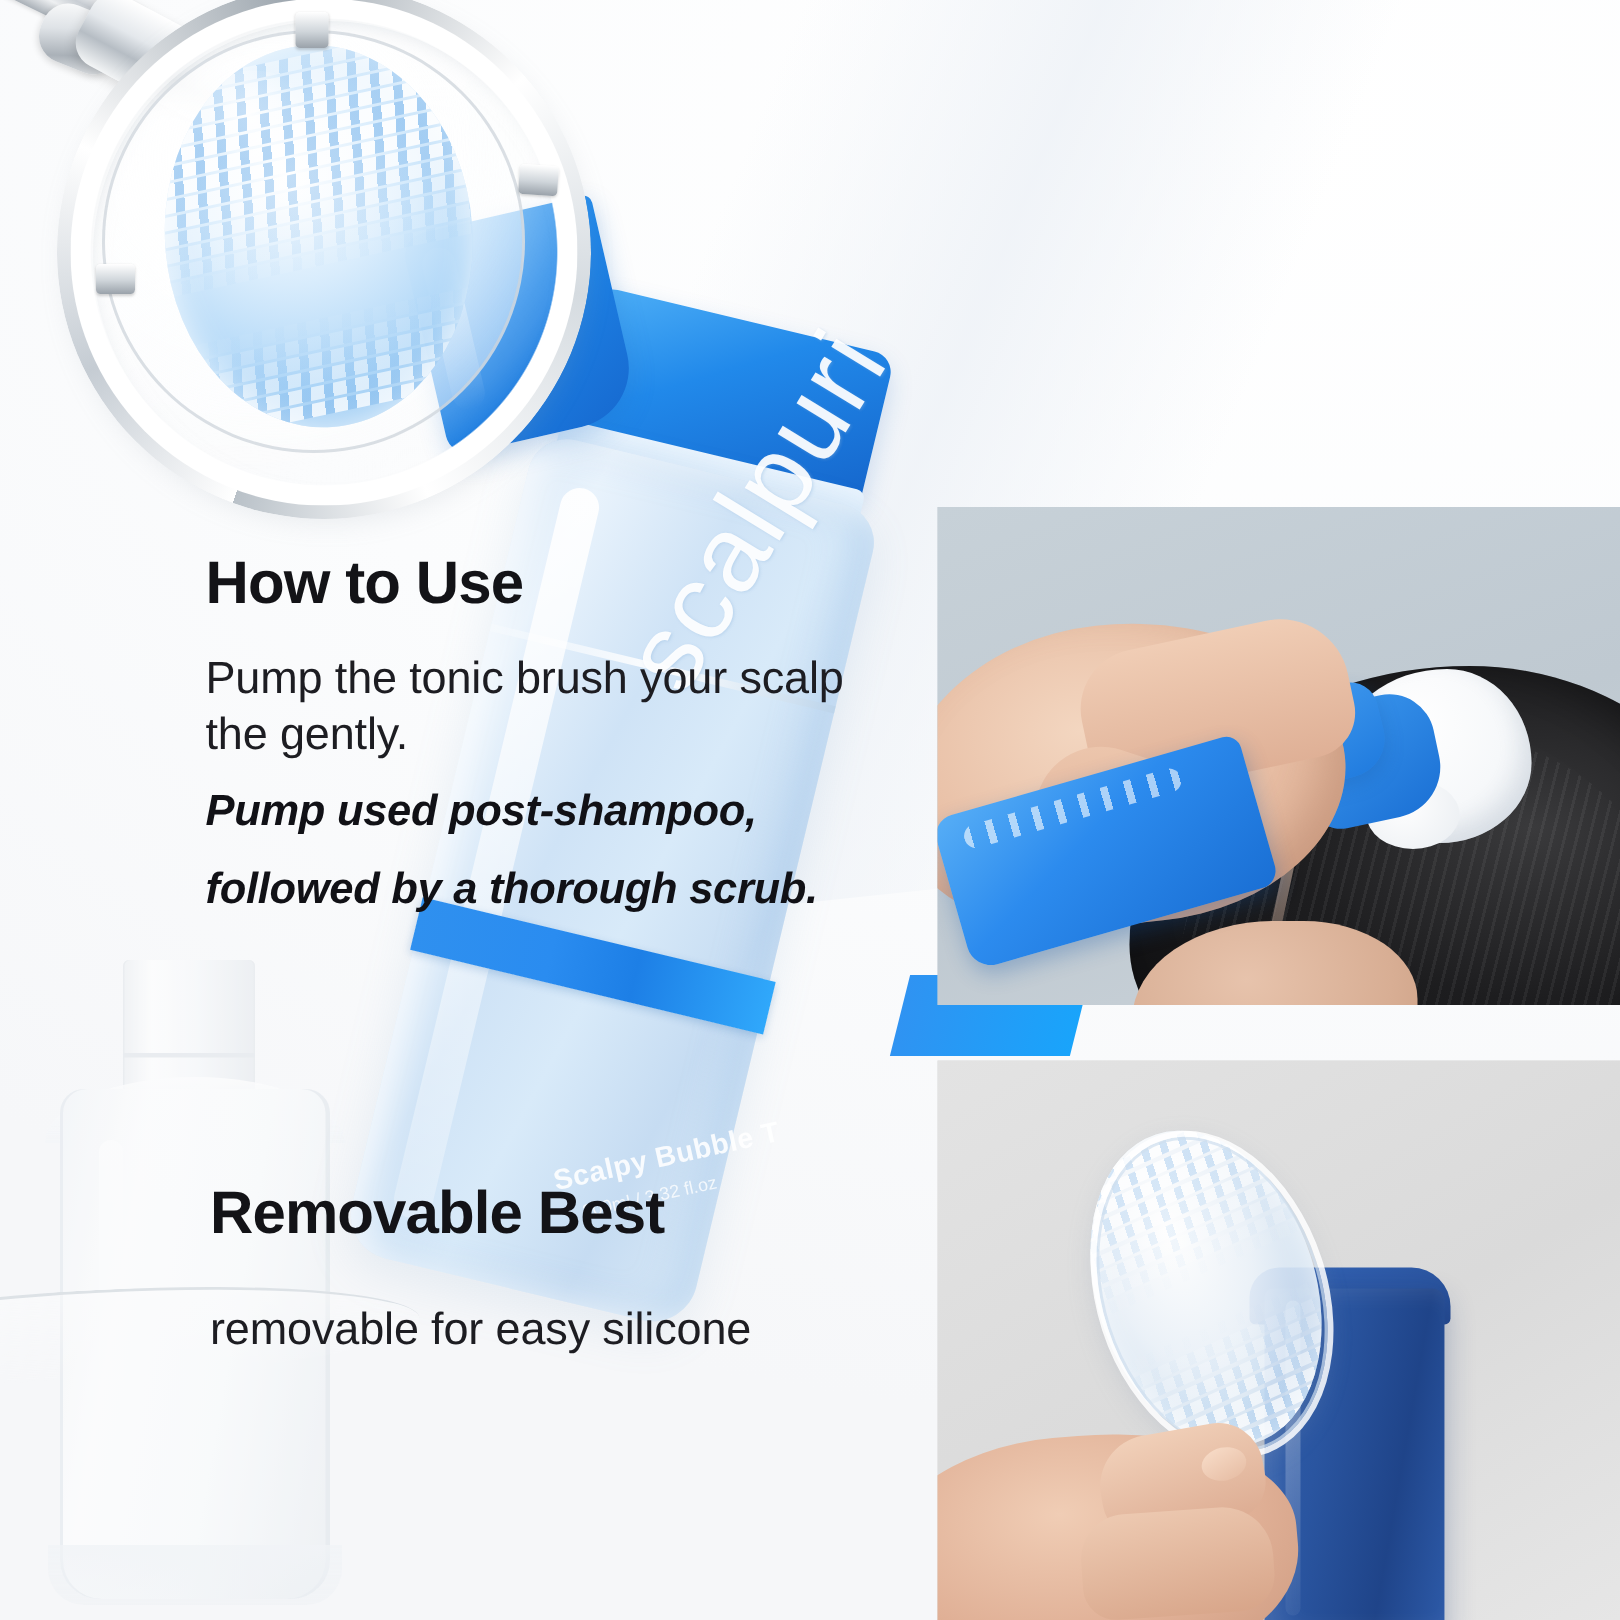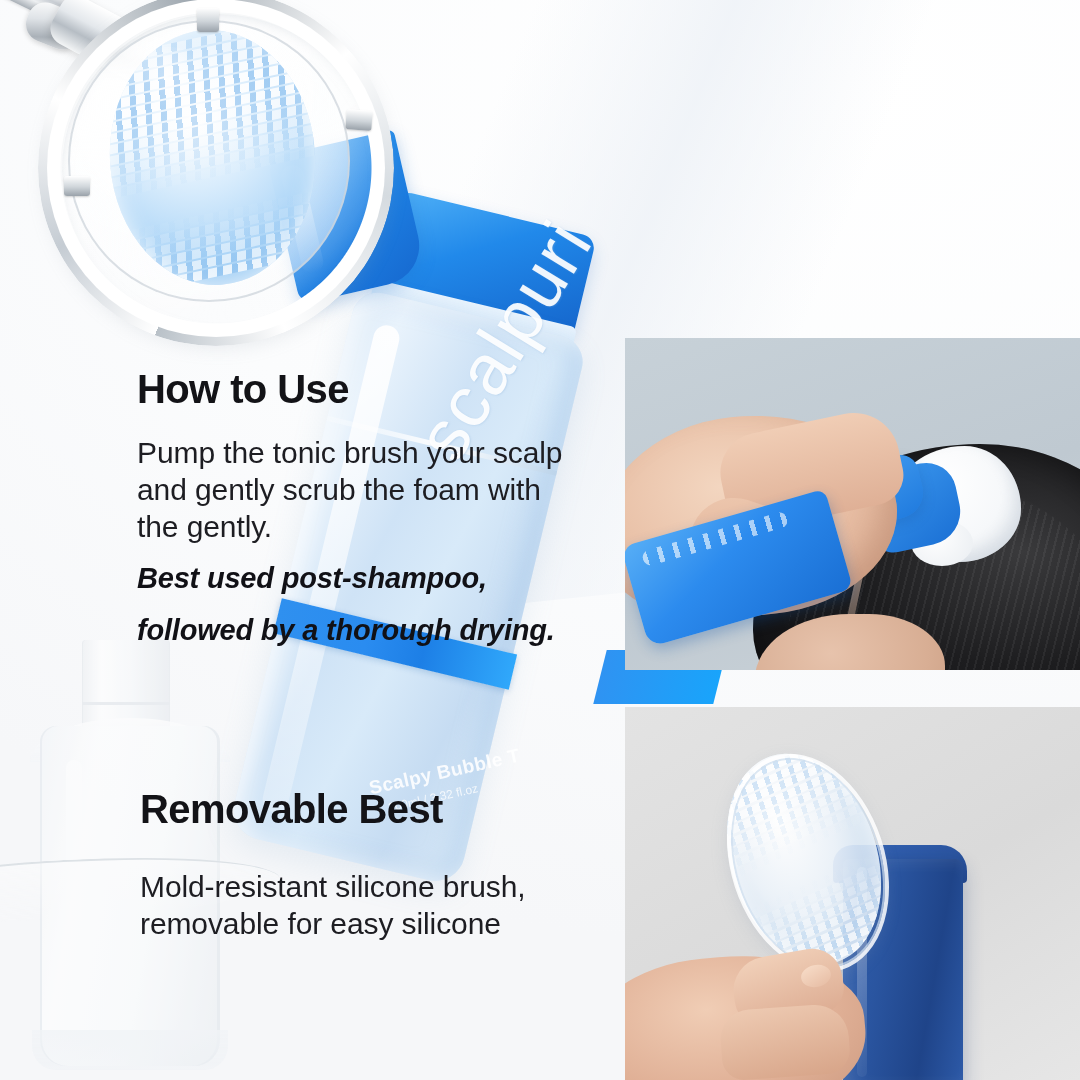--- a/index.html
+++ b/index.html
@@ -294,29 +294,27 @@
     <div class="tab t1"></div>
     <div class="tab t2"></div>
     <div class="tab t3"></div>
   </div>
 
   <div class="accent-sliver"></div>
 
   <div class="txt" id="howto-block">
     <div class="h-title">How to Use</div>
     <div class="body-line">Pump the tonic brush your scalp</div>
-    <div class="body-line">and gently scrub the foam with</div>
     <div class="body-line">the gently.</div>
-    <div class="body-em">Best used post-shampoo,</div>
-    <div class="body-em">followed by a thorough drying.</div>
+    <div class="body-em">Pump used post-shampoo,</div>
+    <div class="body-em">followed by a thorough scrub.</div>
   </div>
 
   <div class="txt" id="brush-block">
     <div class="h-title">Removable Best</div>
-    <div class="body-line">Mold-resistant silicone brush,</div>
     <div class="body-line">removable for easy silicone</div>
   </div>
 
   <div class="photo" id="photo-apply">
     <div class="pa-bg"></div>
     <div class="pa-hair"></div>
     <div class="pa-part"></div>
     <div class="pa-forehead"></div>
     <div class="pa-foam"></div>
     <div class="pa-head"></div>

